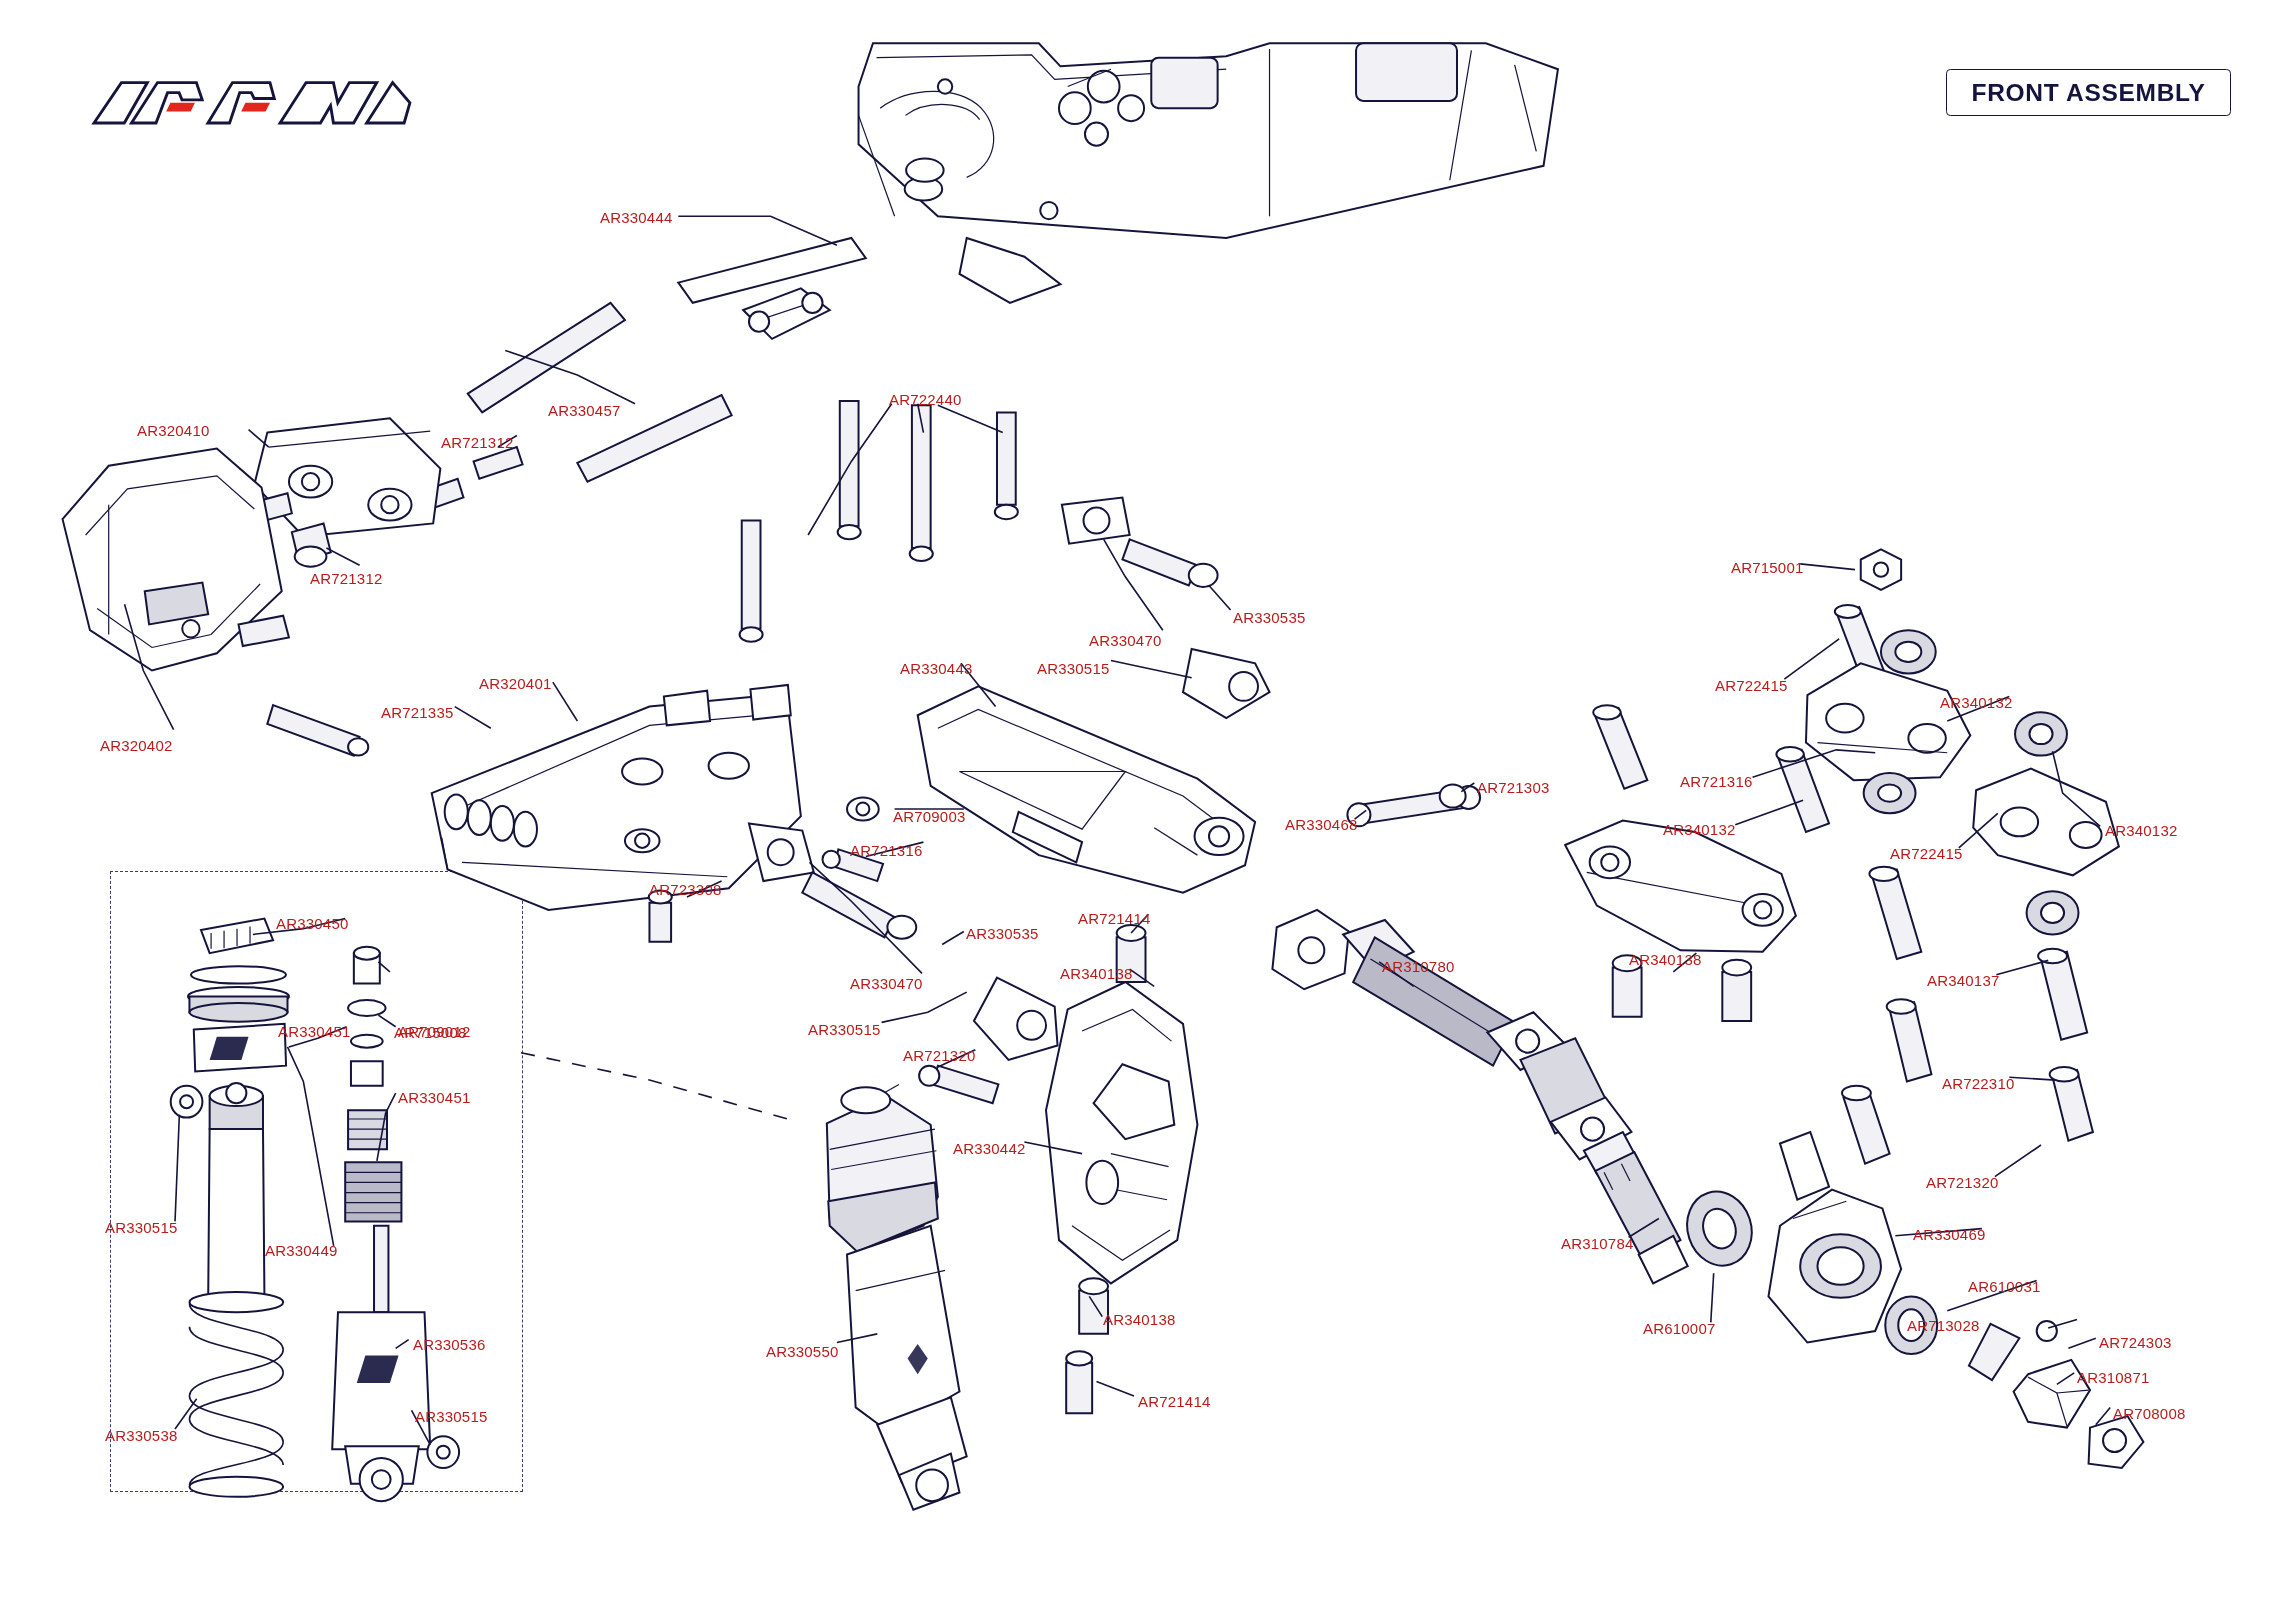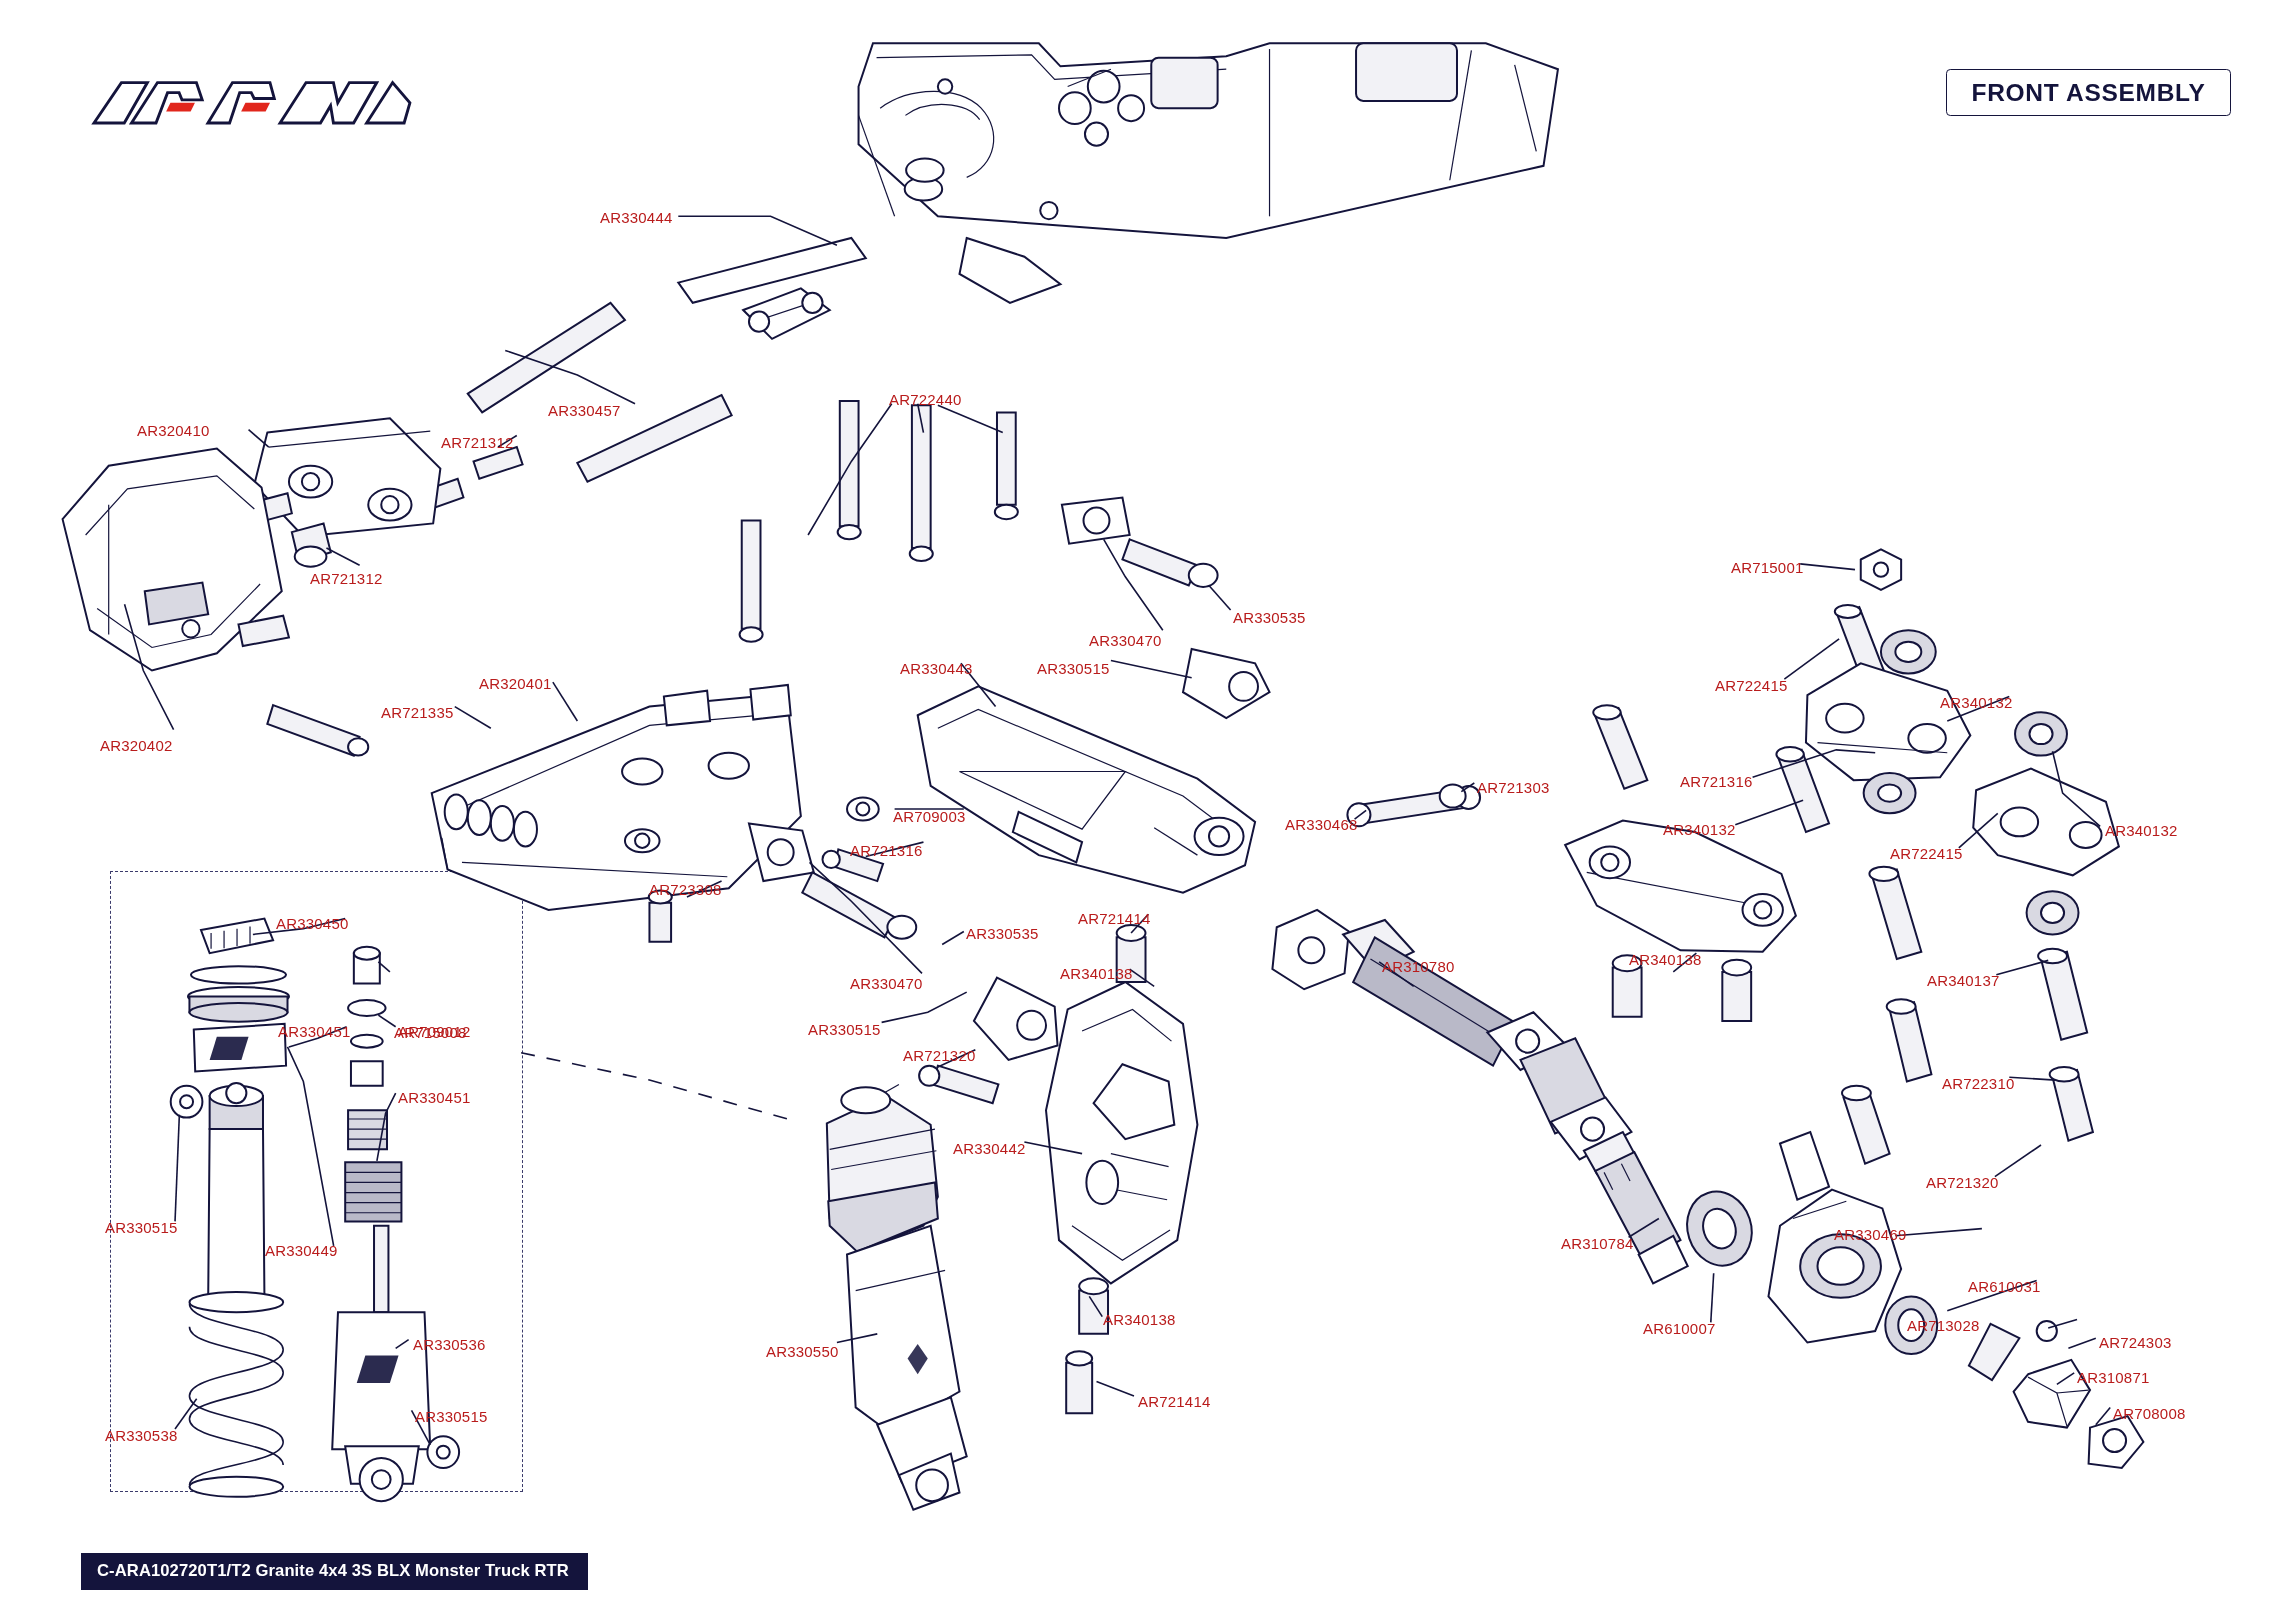--- a/index.html
+++ b/index.html
@@ -53,21 +53,20 @@
       </g>
       <g fill="#e1261c">
         <path d="M124 44 h34 l-6 12 h-34 z"></path>
         <path d="M228 44 h34 l-6 12 h-34 z"></path>
       </g>
     </svg>
   </div>
 
   <div class="title-box">FRONT ASSEMBLY</div>
 
-  <div class="footer">C-ARA102720T1/T2 Granite 4x4 3S BLX Monster Truck RTR</div>
 
   <div class="inset"></div>
 
   <svg class="art" viewBox="0 0 3151 2251">
 
     <g>
       <path class="part" d="M1190 120 L1210 60 L1440 60 L1470 92 L1700 78 L1760 60 L2060 60 L2160 96 L2140 230 L1700 330 L1300 300 L1190 200 Z"></path>
       <path class="lnt" d="M1215 80 L1430 76 L1462 110 L1700 96"></path>
       <path class="lnt" d="M1220 150 C1260 120 1330 118 1360 150 C1390 182 1380 230 1340 246"></path>
       <path class="lnt" d="M1255 160 C1285 138 1340 140 1358 166"></path>
@@ -497,21 +496,21 @@
     <div class="lbl" style="left:1715px;top:677px">AR722415</div>
     <div class="lbl" style="left:1940px;top:694px">AR340132</div>
     <div class="lbl" style="left:1680px;top:773px">AR721316</div>
     <div class="lbl" style="left:1663px;top:821px">AR340132</div>
     <div class="lbl" style="left:1890px;top:845px">AR722415</div>
     <div class="lbl" style="left:2105px;top:822px">AR340132</div>
     <div class="lbl" style="left:1629px;top:951px">AR340138</div>
     <div class="lbl" style="left:1927px;top:972px">AR340137</div>
     <div class="lbl" style="left:1942px;top:1075px">AR722310</div>
     <div class="lbl" style="left:1926px;top:1174px">AR721320</div>
-    <div class="lbl" style="left:1834px;top:1226px">AR330469</div>
+    <div class="lbl" style="left:1913px;top:1226px">AR330469</div>
     <div class="lbl" style="left:1968px;top:1278px">AR610031</div>
     <div class="lbl" style="left:1907px;top:1317px">AR713028</div>
     <div class="lbl" style="left:2099px;top:1334px">AR724303</div>
     <div class="lbl" style="left:2077px;top:1369px">AR310871</div>
     <div class="lbl" style="left:2113px;top:1405px">AR708008</div>
 
     <div class="lbl" style="left:276px;top:915px">AR330450</div>
     <div class="lbl" style="left:394px;top:1024px">AR715008</div>
     <div class="lbl" style="left:278px;top:1023px">AR330451</div>
     <div class="lbl" style="left:398px;top:1023px">AR709012</div>

